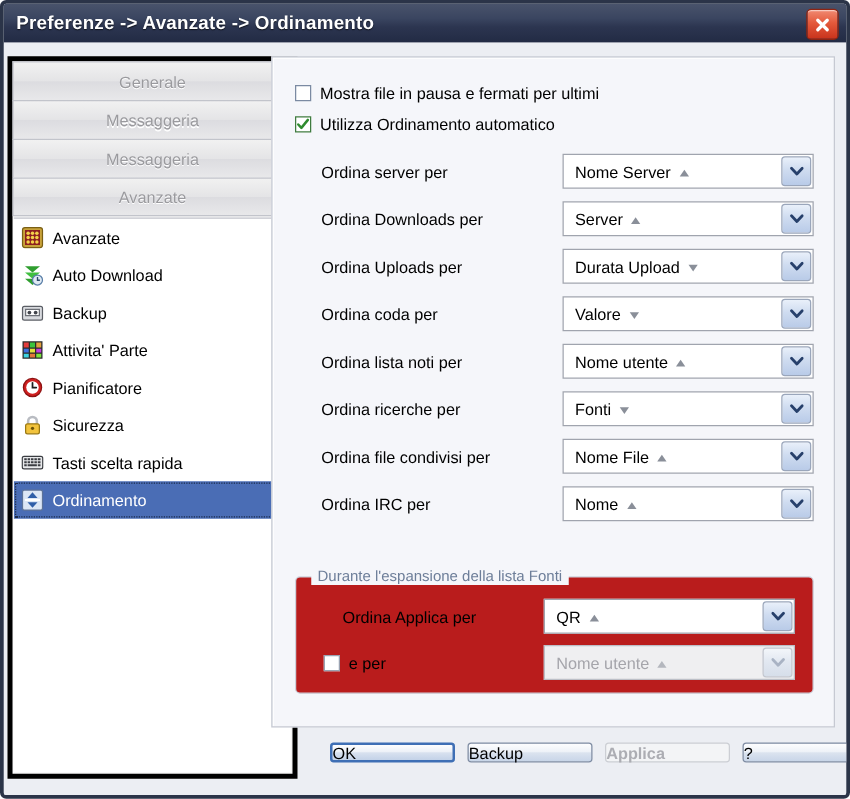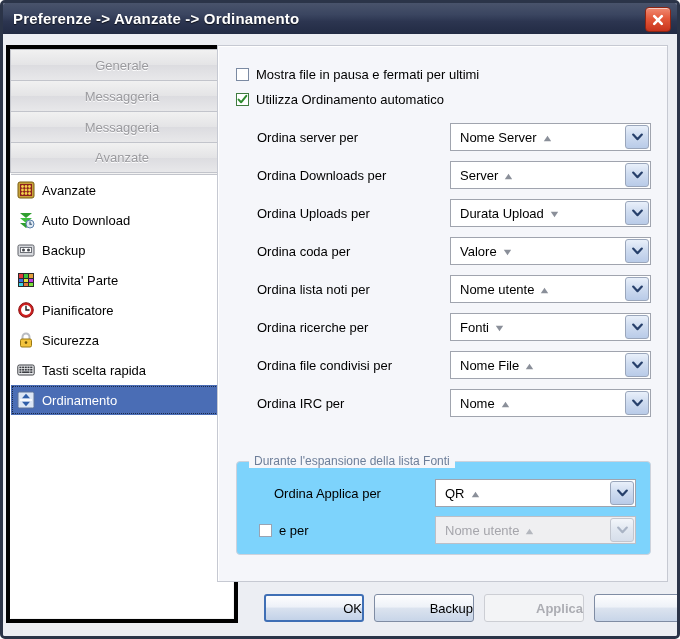--- a/index.html
+++ b/index.html
@@ -125,35 +125,35 @@
     background:linear-gradient(to bottom,#f3f6fa 0%,#e2e8f1 45%,#d6deea 100%);
     border-color:#c2c6cf;
   }
   .sortarr{display:inline-block;}
 
   
   .groupbox{
     position:absolute;left:18px;top:415px;width:415px;height:94px;
     box-sizing:border-box;
     border:1px solid #cdd2dc;border-radius:4px;
-    background:#7dd3fc;
+    background:#b91c1c;
   }
   .group-legend{
     position:absolute;left:12px;top:-8px;padding:0 5px;
     background:#f5f6fa;color:#6d7e99;font-size:12px;white-space:nowrap;
   }
 
   
   .footer{position:absolute;left:214px;top:560px;width:451px;height:32px;}
   .btn{
-    position:absolute;top:0;height:28px;box-sizing:border-box;
+    position:absolute;top:0;height:16px;box-sizing:border-box;
     background:linear-gradient(to bottom,#fdfdfe 0%,#eef2f8 45%,#dbe3ef 52%,#c8d5e8 100%);
     border:1px solid #7f8ca3;border-radius:3px;
     font-size:13px;color:#000;
-    display:flex;align-items:center;justify-content:flex-end;
+    display:flex;align-items:center;justify-content:flex-start;
     cursor:pointer;
   }
   .btn.default{
     border:2px solid #3f6fb5;
     background:linear-gradient(to bottom,#fdfdfe 0%,#edf1f8 45%,#d8e1ef 52%,#c3d2e8 100%);
   }
   .btn.disabled{
     background:#f3f4f6;border:1px solid #ccced4;color:#acadb3;cursor:default;font-weight:bold;
   }
 </style>

